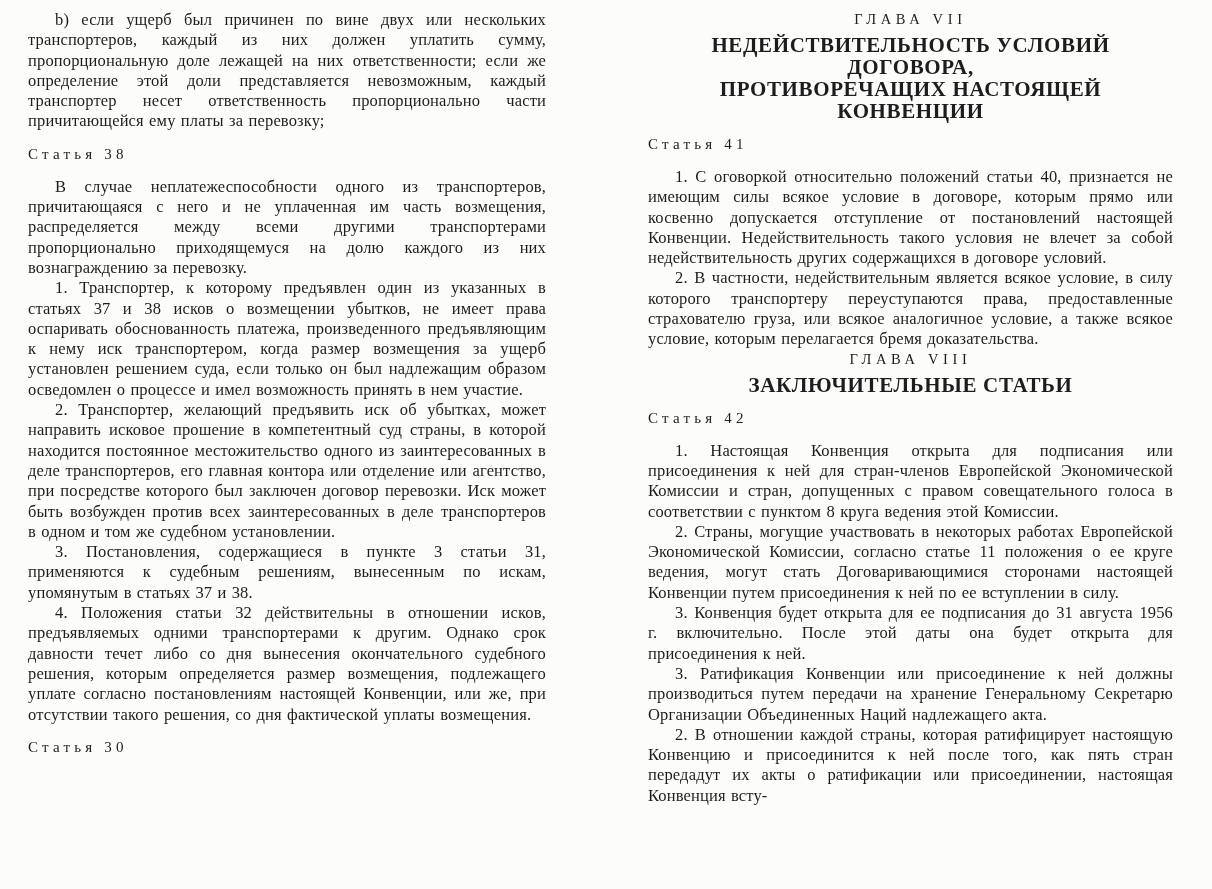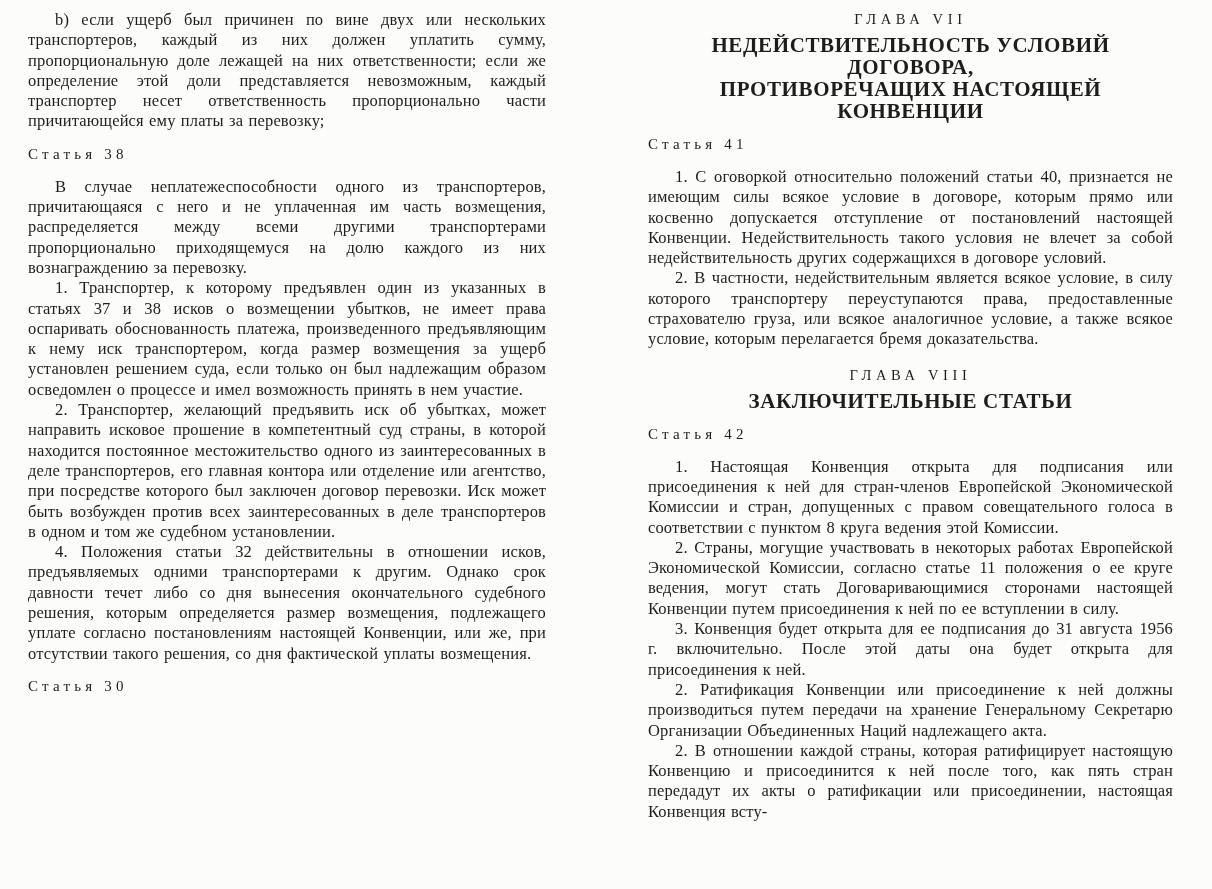--- a/index.html
+++ b/index.html
@@ -53,21 +53,21 @@
   .chapter-heading {
     margin: 0;
     font-size: 14.5px;
     line-height: 18px;
     font-weight: normal;
     text-align: center;
     letter-spacing: 0.32em;
     text-indent: 0;
   }
   .chapter-heading.not-first {
-    margin-top: 16px;
+    margin-top: 0;
   }
   .chapter-title {
     margin: 6px 0 0;
     font-size: 21px;
     line-height: 22px;
     font-weight: bold;
     text-align: center;
     letter-spacing: 0.03em;
     white-space: pre-line;
     text-indent: 0;
@@ -77,35 +77,36 @@
 <body>
 
 <div class="spread">
 
   <div class="page left">
     <p class="para">b) если ущерб был причинен по вине двух или нескольких транспортеров, каждый из них должен уплатить сумму, пропорциональную доле лежащей на них ответственности; если же определение этой доли представляется невозможным, каждый транспортер несет ответственность пропорционально части причитающейся ему платы за перевозку;</p>
     <h3 class="article-heading">Статья 38</h3>
     <p class="para">В случае неплатежеспособности одного из транспортеров, причитающаяся с него и не уплаченная им часть возмещения, распределяется между всеми другими транспортерами пропорционально приходящемуся на долю каждого из них вознаграждению за перевозку.</p>
     <p class="para">1. Транспортер, к которому предъявлен один из указанных в статьях 37 и 38 исков о возмещении убытков, не имеет права оспаривать обоснованность платежа, произведенного предъявляющим к нему иск транспортером, когда размер возмещения за ущерб установлен решением суда, если только он был надлежащим образом осведомлен о процессе и имел возможность принять в нем участие.</p>
     <p class="para">2. Транспортер, желающий предъявить иск об убытках, может направить исковое прошение в компетентный суд страны, в которой находится постоянное местожительство одного из заинтересованных в деле транспортеров, его главная контора или отделение или агентство, при посредстве которого был заключен договор перевозки. Иск может быть возбужден против всех заинтересованных в деле транспортеров в одном и том же судебном установлении.</p>
+    <p class="para">3. Постановления, содержащиеся в пункте 3 статьи 31, применяются к судебным решениям, вынесенным по искам, упомянутым в статьях 37 и 38.</p>
     <p class="para">4. Положения статьи 32 действительны в отношении исков, предъявляемых одними транспортерами к другим. Однако срок давности течет либо со дня вынесения окончательного судебного решения, которым определяется размер возмещения, подлежащего уплате согласно постановлениям настоящей Конвенции, или же, при отсутствии такого решения, со дня фактической уплаты возмещения.</p>
     <h3 class="article-heading">Статья 30</h3>
 
   </div>
 
   <div class="page right">
     <h2 class="chapter-heading">ГЛАВА VII</h2>
     <h2 class="chapter-title">НЕДЕЙСТВИТЕЛЬНОСТЬ УСЛОВИЙ ДОГОВОРА,
 ПРОТИВОРЕЧАЩИХ НАСТОЯЩЕЙ КОНВЕНЦИИ</h2>
     <h3 class="article-heading">Статья 41</h3>
     <p class="para">1. С оговоркой относительно положений статьи 40, признается не имеющим силы всякое условие в договоре, которым прямо или косвенно допускается отступление от постановлений настоящей Конвенции. Недействительность такого условия не влечет за собой недействительность других содержащихся в договоре условий.</p>
     <p class="para">2. В частности, недействительным является всякое условие, в силу которого транспортеру переуступаются права, предоставленные страхователю груза, или всякое аналогичное условие, а также всякое условие, которым перелагается бремя доказательства.</p>
     <h2 class="chapter-heading not-first">ГЛАВА VIII</h2>
     <h2 class="chapter-title">ЗАКЛЮЧИТЕЛЬНЫЕ СТАТЬИ</h2>
     <h3 class="article-heading">Статья 42</h3>
     <p class="para">1. Настоящая Конвенция открыта для подписания или присоединения к ней для стран-членов Европейской Экономической Комиссии и стран, допущенных с правом совещательного голоса в соответствии с пунктом 8 круга ведения этой Комиссии.</p>
     <p class="para">2. Страны, могущие участвовать в некоторых работах Европейской Экономической Комиссии, согласно статье 11 положения о ее круге ведения, могут стать Договаривающимися сторонами настоящей Конвенции путем присоединения к ней по ее вступлении в силу.</p>
     <p class="para">3. Конвенция будет открыта для ее подписания до 31 августа 1956 г. включительно. После этой даты она будет открыта для присоединения к ней.</p>
-    <p class="para">2. Ратификация Конвенции или присоединение к ней должны производиться путем передачи на хранение Генеральному Секретарю Организации Объединенных Наций надлежащего акта.</p>
+    <p class="para">3. Ратификация Конвенции или присоединение к ней должны производиться путем передачи на хранение Генеральному Секретарю Организации Объединенных Наций надлежащего акта.</p>
     <p class="para">2. В отношении каждой страны, которая ратифицирует настоящую Конвенцию и присоединится к ней после того, как пять стран передадут их акты о ратификации или присоединении, настоящая Конвенция всту-</p>
   </div>
 
 </div>
 
 </body></html>

